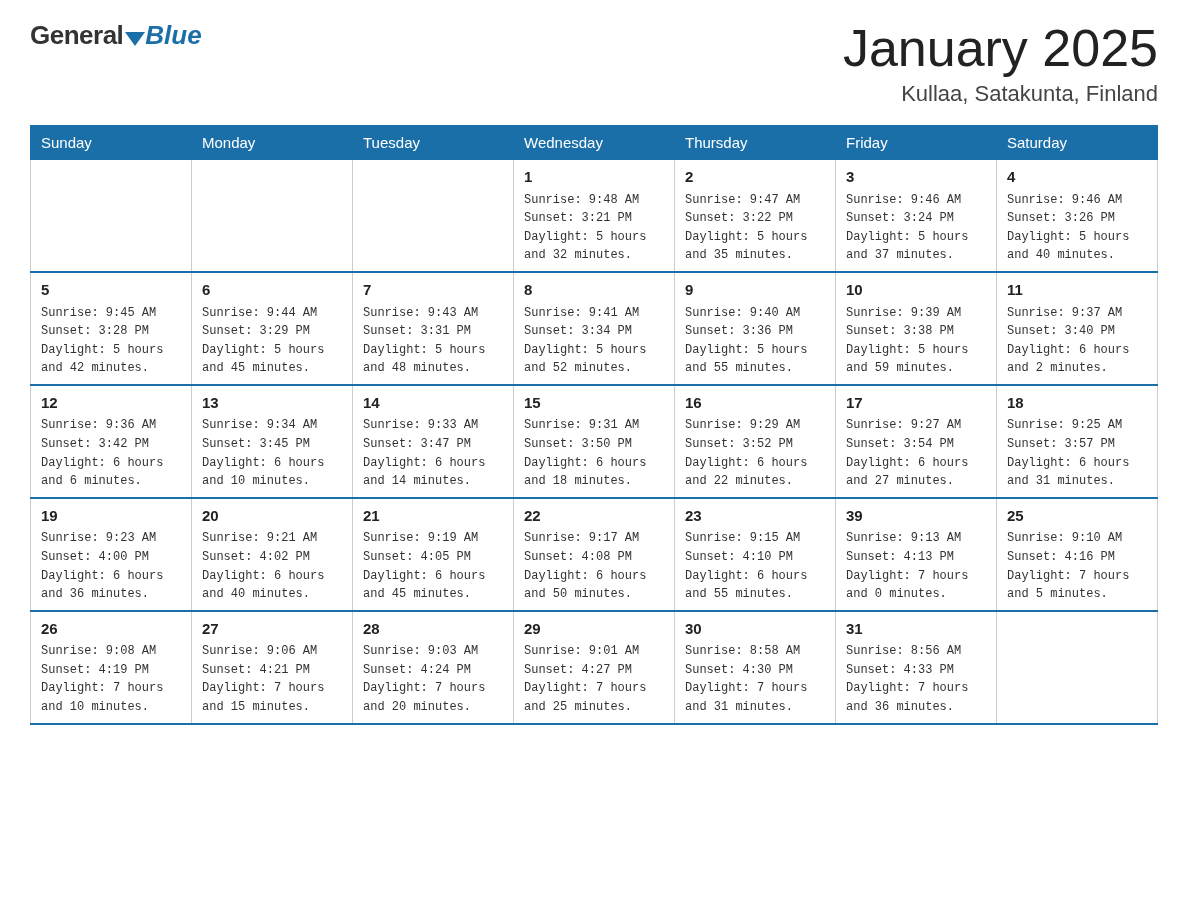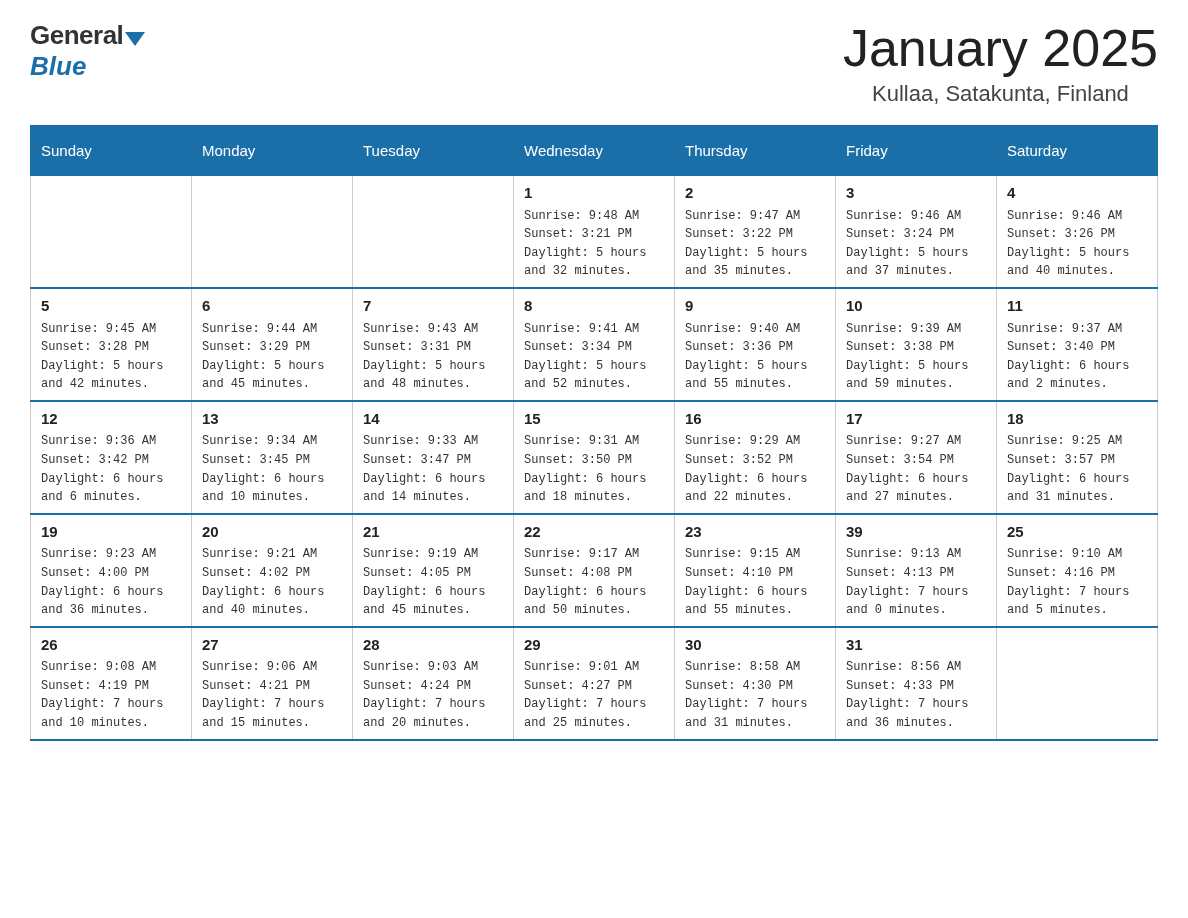--- a/index.html
+++ b/index.html
@@ -11,21 +11,21 @@
       padding: 20px 30px;
     }
     .header {
       display: flex;
       justify-content: space-between;
       align-items: flex-start;
       margin-bottom: 18px;
     }
     .logo {
       display: flex;
-      flex-direction: column;
+      flex-direction: row;
       align-items: flex-start;
     }
     .logo-top {
       display: flex;
       align-items: center;
     }
     .logo-general {
       font-size: 26px;
       font-weight: bold;
       color: #333;
@@ -52,32 +52,31 @@
     .month-title {
       font-size: 52px;
       font-weight: normal;
       color: #222;
       line-height: 1.1;
     }
     .location-title {
       font-size: 22px;
       color: #444;
       margin-top: 4px;
-      text-align: center;
     }
     table {
       width: 100%;
       border-collapse: collapse;
     }
     thead tr th {
       background-color: #1a6fa8;
       color: #fff;
       font-size: 15px;
       font-weight: normal;
-      padding: 16px 10px;
+      padding: 8px 10px;
       text-align: left;
       border: 1px solid #1a6fa8;
     }
     tbody tr td {
       vertical-align: top;
       padding: 6px 10px;
       border: 1px solid #ccc;
       width: 14.28%;
       min-height: 90px;
       font-size: 12.5px;

